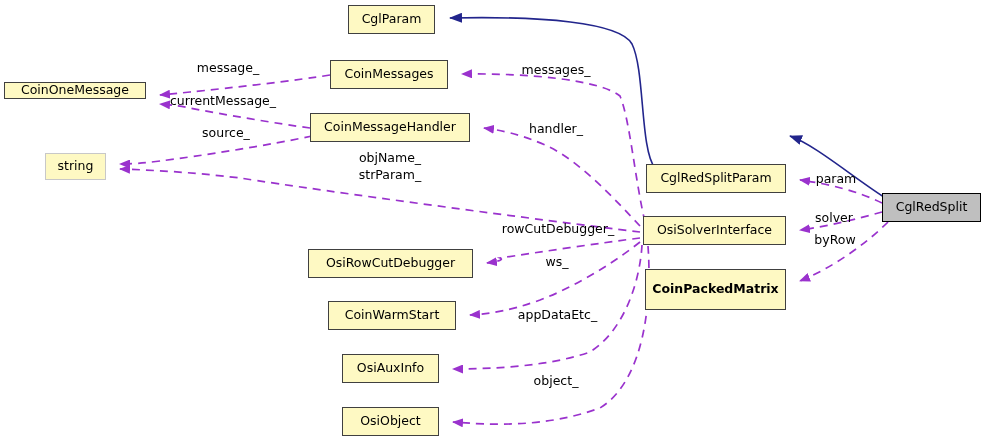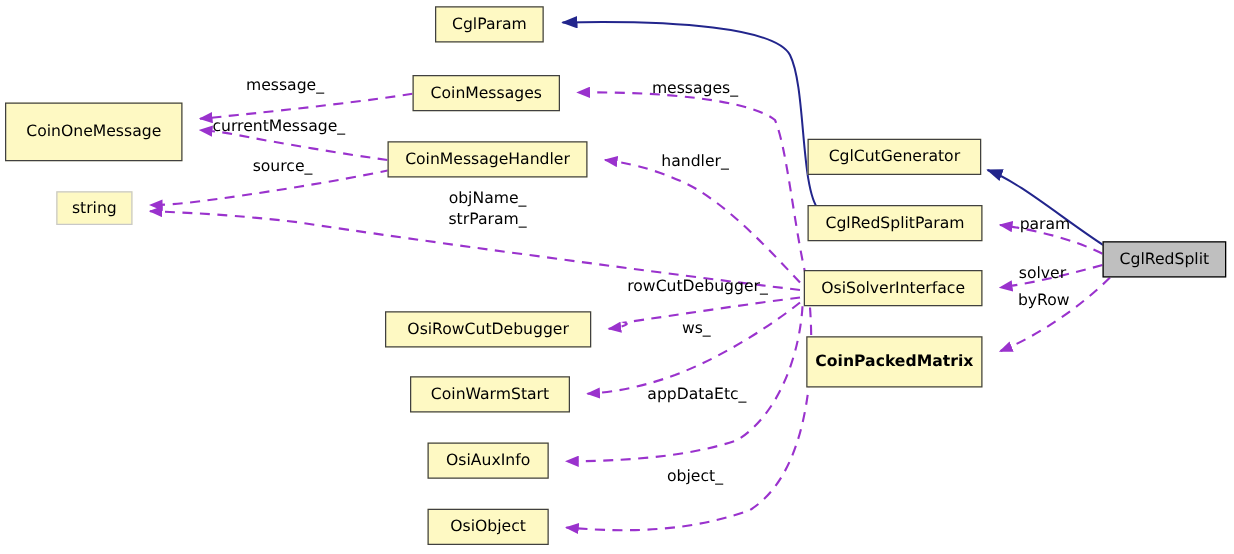--- a/index.html
+++ b/index.html
@@ -98,39 +98,36 @@
       <path d="M 310,128 C 280,124 220,114 190,108 C 180,106 172,105 160,104" marker-end="url(#arrow-purple)"></path>
 
       <path d="M 312,136 C 270,145 200,156 160,161 C 145,163 132,164 120,164" marker-end="url(#arrow-purple)"></path>
     </g>
   </svg>
 
   <div class="node-box" style="left:348px;top:5px;width:87px;height:29px;">
     <span>CglParam</span>
   </div>
 
-  <div class="node-box" style="left:4px;top:82px;width:142px;height:47px;">
+  <div class="node-box" style="left:4px;top:82px;width:142px;height:17px;">
     <span>CoinOneMessage</span>
   </div>
 
   <div class="node-box" style="left:310px;top:113px;width:160px;height:29px;">
     <span>CoinMessageHandler</span>
   </div>
 
   <div class="node-box" style="left:330px;top:60px;width:118px;height:29px;">
     <span>CoinMessages</span>
   </div>
 
   <div class="node-box faint" style="left:45px;top:153px;width:61px;height:27px;">
     <span>string</span>
   </div>
 
-  <div class="node-box" style="left:646px;top:111px;width:139px;height:29px;">
-    <span>CglCutGenerator</span>
-  </div>
 
   <div class="node-box" style="left:646px;top:164px;width:140px;height:29px;">
     <span>CglRedSplitParam</span>
   </div>
 
   <div class="node-box" style="left:643px;top:216px;width:143px;height:29px;">
     <span>OsiSolverInterface</span>
   </div>
 
   <div class="node-box" style="left:645px;top:269px;width:141px;height:41px;font-weight:bold;">

